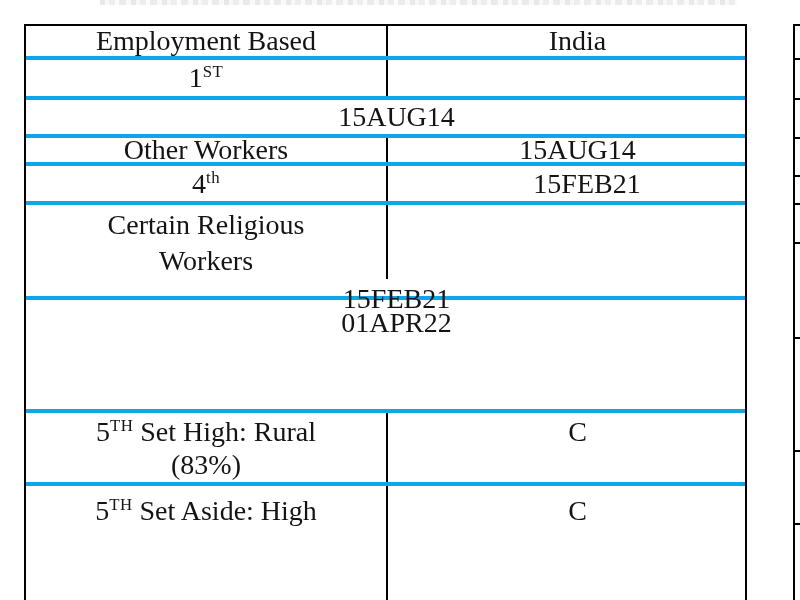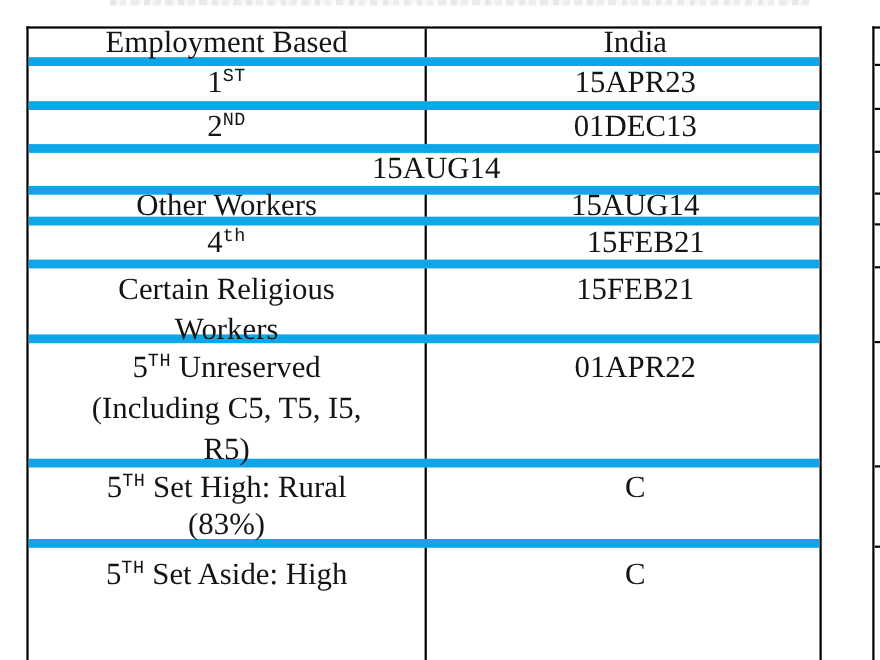--- a/index.html
+++ b/index.html
@@ -24,44 +24,43 @@
   
   .main-table {
     position: absolute; left: 24px; top: 24px;
     width: 723px; height: 576px;
     box-sizing: border-box;
     border: 2px solid #000;
     border-bottom: none;           
     overflow: hidden;
     background: #fff;
   }
-  .tr { display: flex; box-sizing: border-box; border-bottom: 8px solid #0ea5e9; width: 100%; }
+  .tr { display: flex; box-sizing: border-box; border-bottom: 4px solid #0ea5e9; width: 100%; }
   .td { box-sizing: border-box; font-size: 28px; text-align: center; }
   .td.label { width: 362px; border-right: 2px solid #000; }
   .td.value { flex: 1; padding-left: 22px; }
 
   
   .tr.single .td { display: flex; align-items: center; justify-content: center; }
 
   
   .tr.multi .td { display: block; padding-top: var(--pt, 2px); line-height: var(--lh, 36px); }
 
   .rh0 { height: 34px; }  .rh1 { height: 40px; }  .rh2 { height: 39px; }
   .rh3 { height: 38px; }  .rh4 { height: 28px; }  .rh5 { height: 39px; gap: 19px; }
-  .rh6 { height: 68px;  --pt: 2px; --lh: 36px; }
+  .rh6 { height: 95px; flex-direction: column;  --pt: 2px; --lh: 36px; }
   .rh7 { height: 113px; --pt: 4px; --lh: 37px; }
   .rh8 { height: 73px;  --pt: 2px; --lh: 33px; }
   .rh9 { height: 123px; --pt: 6px; --lh: 37px; border-bottom: none; }
 
   sup {
     font-size: 0.60em;
     line-height: 0;
     vertical-align: super;
     letter-spacing: 0.5px;
-    font-family: Liberation Mono, monospace;
   }
   sup:empty { display: none; }
   .line { white-space: pre-wrap; }
 
   
   .side-table {
     position: absolute; left: 793px; top: 24px;
     width: 12px; height: 576px;
     box-sizing: border-box;
     border-left: 2px solid #000;
@@ -84,29 +83,22 @@
       <div class="td label">
         <div class="line">Employment Based</div>
       </div>
       <div class="td value">India</div>
     </div>
 
     <div class="tr single rh1">
       <div class="td label">
         <div class="line"><span>1</span><sup>ST</sup><span></span></div>
       </div>
-      <div class="td value">15APR23</div>
     </div>
 
-    <div class="tr single rh2">
-      <div class="td label">
-        <div class="line"><span>2</span><sup>ND</sup><span></span></div>
-      </div>
-      <div class="td value">01DEC13</div>
-    </div>
 
     <div class="tr single rh3">
       <div class="td value">15AUG14</div>
     </div>
 
     <div class="tr single rh4">
       <div class="td label">
         <div class="line">Other Workers</div>
       </div>
       <div class="td value">15AUG14</div>
@@ -121,25 +113,20 @@
 
     <div class="tr multi rh6">
       <div class="td label">
         <div class="line">Certain Religious</div>
         <div class="line">Workers</div>
       </div>
       <div class="td value">15FEB21</div>
     </div>
 
     <div class="tr multi rh7">
-      <div class="td label">
-        <div class="line"><span>5</span><sup>TH</sup><span> Unreserved</span></div>
-        <div class="line">(Including C5, T5, I5,</div>
-        <div class="line">R5)</div>
-      </div>
       <div class="td value">01APR22</div>
     </div>
 
     <div class="tr multi rh8">
       <div class="td label">
         <div class="line"><span>5</span><sup>TH</sup><span> Set High: Rural</span></div>
         <div class="line">(83%)</div>
       </div>
       <div class="td value">C</div>
     </div>

